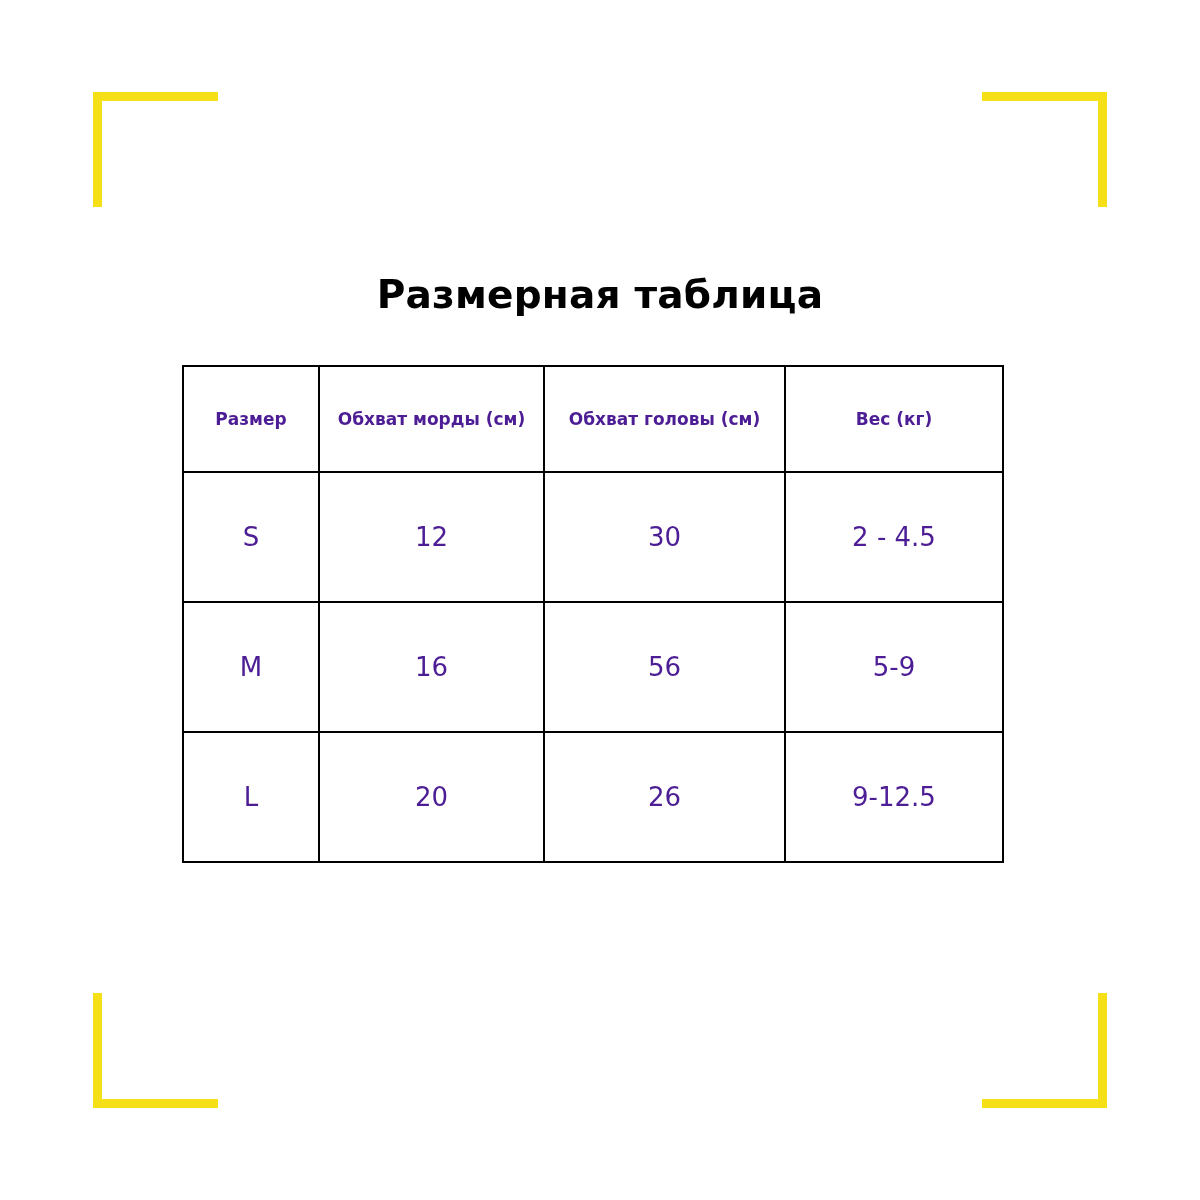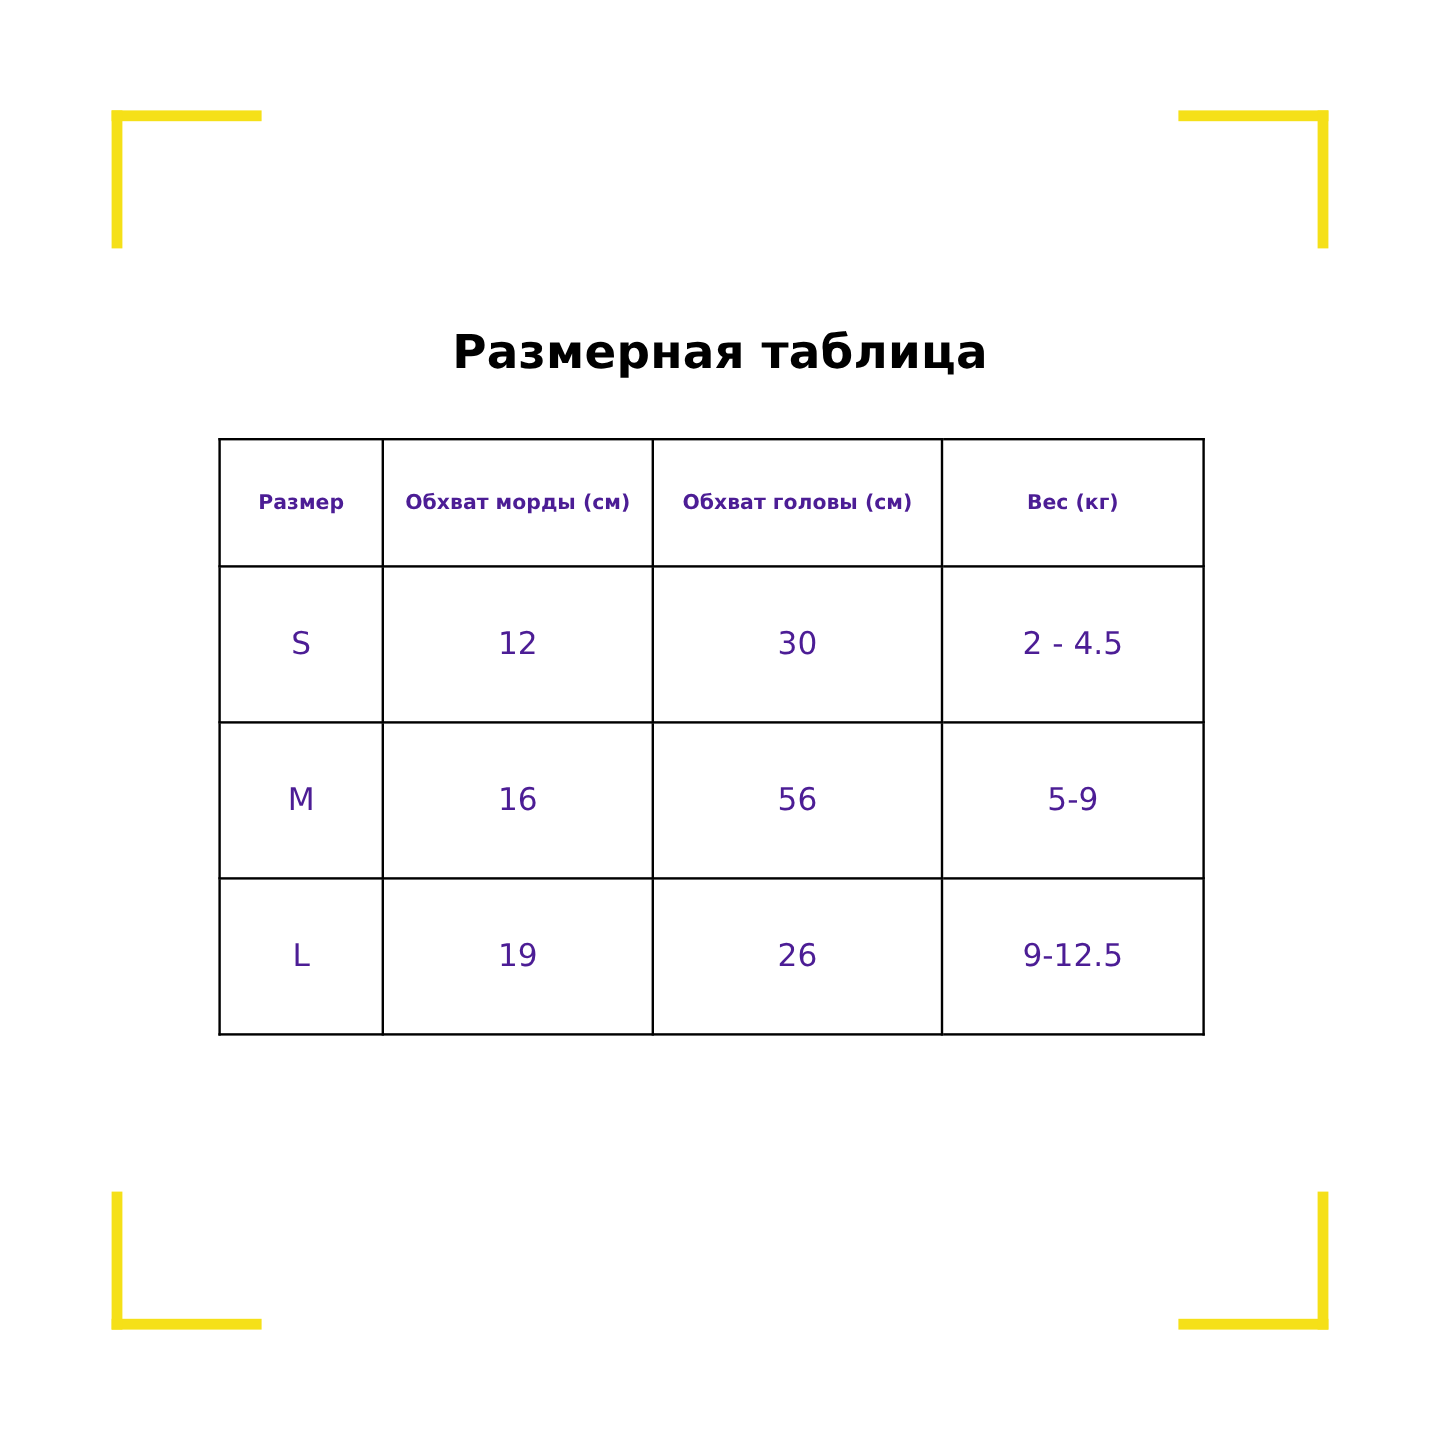--- a/index.html
+++ b/index.html
@@ -135,21 +135,21 @@
           <td>2 - 4.5</td>
         </tr>
         <tr>
           <td>M</td>
           <td>16</td>
           <td>56</td>
           <td>5-9</td>
         </tr>
         <tr>
           <td>L</td>
-          <td>19</td>
+          <td>20</td>
           <td>26</td>
           <td>9-12.5</td>
         </tr>
       </tbody>
     </table>
   </div>
 
 </div>
 
 </body></html>

